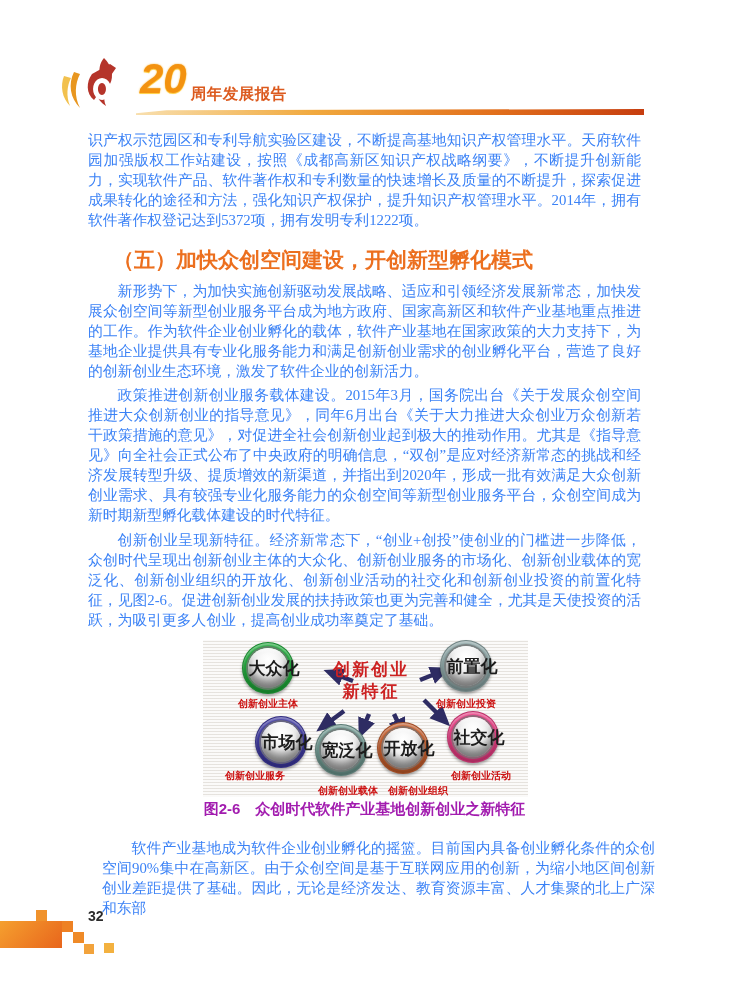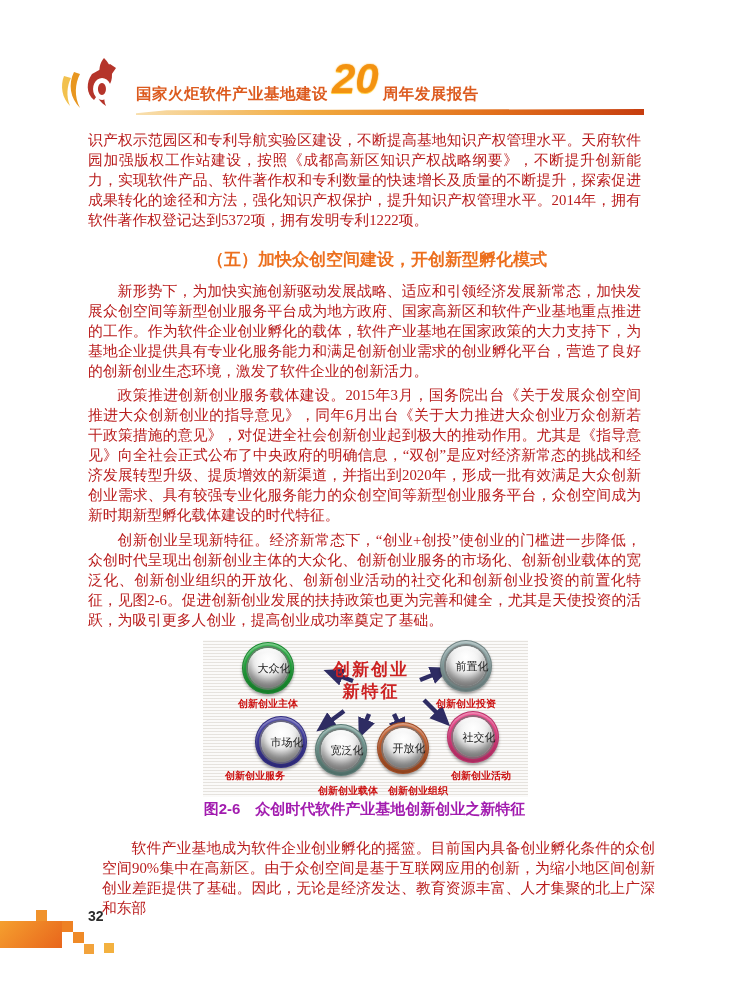--- a/index.html
+++ b/index.html
@@ -12,47 +12,47 @@
              display:flex;align-items:flex-end;font-family:"Liberation Sans","DejaVu Sans",sans-serif;}
   .title-frag{font-size:15.5px;font-weight:bold;color:#dc5a1e;line-height:1;padding-bottom:7px;letter-spacing:.5px;}
   .big20{font-size:42px;font-weight:800;font-style:italic;line-height:.82;color:#f39210;
          margin:12px 4px;text-shadow:0 1px 0 #ffd24d,0 0 2px #f9b43a;}
   .header-rule{position:absolute;left:136px;top:109px;width:508px;height:6px;
                background:linear-gradient(90deg,#f8dfae,#f1a93e 35%,#e2701c 70%,#c63d0f);
                clip-path:polygon(0 72%,6% 22%,100% 0,100% 100%,0 100%);}
 
   
   .bodytext{position:absolute;left:88px;width:553px;font-size:14.8px;line-height:20px;
-            color:#b91c1c;text-align:justify;}
+            color:#3b82f6;text-align:justify;}
   .indent{text-indent:2em;}
   .p1{top:130px;}
   .sec-head{position:absolute;left:88px;top:248px;width:553px;padding-left:25px;box-sizing:border-box;
             font-family:"Liberation Sans","DejaVu Sans",sans-serif;
-            font-size:17px;line-height:23px;font-weight:bold;color:#ec6f1e;text-align:center;}
+            font-size:21px;line-height:23px;font-weight:bold;color:#ec6f1e;}
   .p2{top:281px;}
   .p3{top:385px;}
   .p4{top:530px;}
   .p5{top:838px;margin-left:14px;}
 
   
   .figure{position:absolute;left:203px;top:640px;width:325px;height:157px;
           background-color:#f3f1ee;
           background-image:repeating-linear-gradient(0deg,rgba(255,255,255,.65) 0 2px,rgba(208,203,196,.38) 2px 3px);
           font-family:"Liberation Sans","DejaVu Sans",sans-serif;}
   .arrows{position:absolute;left:0;top:0;width:325px;height:157px;}
   .fig-center{position:absolute;left:120px;top:19px;width:96px;text-align:center;
               font-weight:bold;font-size:17px;line-height:22px;color:#cc2222;letter-spacing:2px;}
   .node{position:absolute;width:52px;height:52px;border-radius:50%;
         box-shadow:0 2px 3px rgba(0,0,0,.35),inset 0 -4px 5px rgba(0,0,0,.3),inset 0 2px 2px rgba(255,255,255,.45);
         border:1px solid rgba(0,0,0,.18);box-sizing:border-box;}
   .node .inner{position:absolute;inset:5px;border-radius:50%;
         background:radial-gradient(circle at 50% 28%,#ffffff 0%,#f2f2f2 42%,#b9b9b9 78%,#8c8c8c 100%);
         box-shadow:0 0 0 2px rgba(118,118,118,.75),inset 0 -7px 8px rgba(60,60,60,.5),inset 0 2px 3px #ffffff;
         display:flex;align-items:center;justify-content:center;}
-  .node .ctext{font-weight:normal;font-size:11px;color:#1c1c1c;white-space:nowrap;padding-left:12px;}
+  .node .ctext{font-weight:bold;font-size:17px;color:#1c1c1c;white-space:nowrap;padding-left:12px;}
   .c0{background:#1fa83a;} .c1{background:#8aa3a3;} .c2{background:#3d38a0;}
   .c3{background:#6d968e;} .c4{background:#c35c2b;} .c5{background:#e73c82;}
   .n0{left:39px;top:2px;}  .n1{left:237px;top:0px;}  .n2{left:52px;top:76px;}
   .n3{left:112px;top:84px;}.n4{left:174px;top:82px;} .n5{left:244px;top:71px;}
   .nlabel{position:absolute;transform:translateX(-50%);font-weight:bold;font-size:10px;
           color:#cc1111;white-space:nowrap;}
   .l0{left:65px;top:57px;}  .l1{left:263px;top:57px;} .l2{left:52px;top:129px;}
   .l3{left:145px;top:144px;}.l4{left:215px;top:144px;}.l5{left:278px;top:129px;}
 
   .fig-caption{position:absolute;left:88px;top:800px;width:553px;text-align:center;
@@ -77,21 +77,20 @@
 <div class="page">
 
   <svg class="logo-svg" viewBox="0 0 80 64">
     <path d="M6,22 C2,32 4,44 12,52 C8,42 9,32 13,24 Z" fill="#f2c14e"></path>
     <path d="M16,18 C10,30 12,44 22,54 C16,42 17,30 22,20 Z" fill="#e8961f"></path>
     <path d="M46,4 C38,14 44,20 40,28 C36,36 38,46 48,52 C44,44 48,38 52,30 C56,22 54,12 46,4 Z" fill="#b5342a"></path>
     <path d="M34,20 C28,28 28,40 36,46 L58,14 L52,10 Z" fill="#b5342a"></path>
     <path d="M44,24 a9,11 0 1,0 0.1,0 z M44,29 a4,6 0 1,1 -0.1,0 z" fill="#ffffff" fill-rule="evenodd"></path>
   </svg>
   <div class="title-row">
-    <span class="title-frag">国家火炬软件产业基地建设</span>
     <span class="big20">20</span>
     <span class="title-frag">周年发展报告</span>
   </div>
   <div class="header-rule"></div>
 
   <div class="bodytext p1">识产权示范园区和专利导航实验区建设，不断提高基地知识产权管理水平。天府软件园加强版权工作站建设，按照《成都高新区知识产权战略纲要》，不断提升创新能力，实现软件产品、软件著作权和专利数量的快速增长及质量的不断提升，探索促进成果转化的途径和方法，强化知识产权保护，提升知识产权管理水平。2014年，拥有软件著作权登记达到5372项，拥有发明专利1222项。</div>
 
   <div class="sec-head">（五）加快众创空间建设，开创新型孵化模式</div>
 
   <div class="bodytext p2 indent">新形势下，为加快实施创新驱动发展战略、适应和引领经济发展新常态，加快发展众创空间等新型创业服务平台成为地方政府、国家高新区和软件产业基地重点推进的工作。作为软件企业创业孵化的载体，软件产业基地在国家政策的大力支持下，为基地企业提供具有专业化服务能力和满足创新创业需求的创业孵化平台，营造了良好的创新创业生态环境，激发了软件企业的创新活力。</div>

